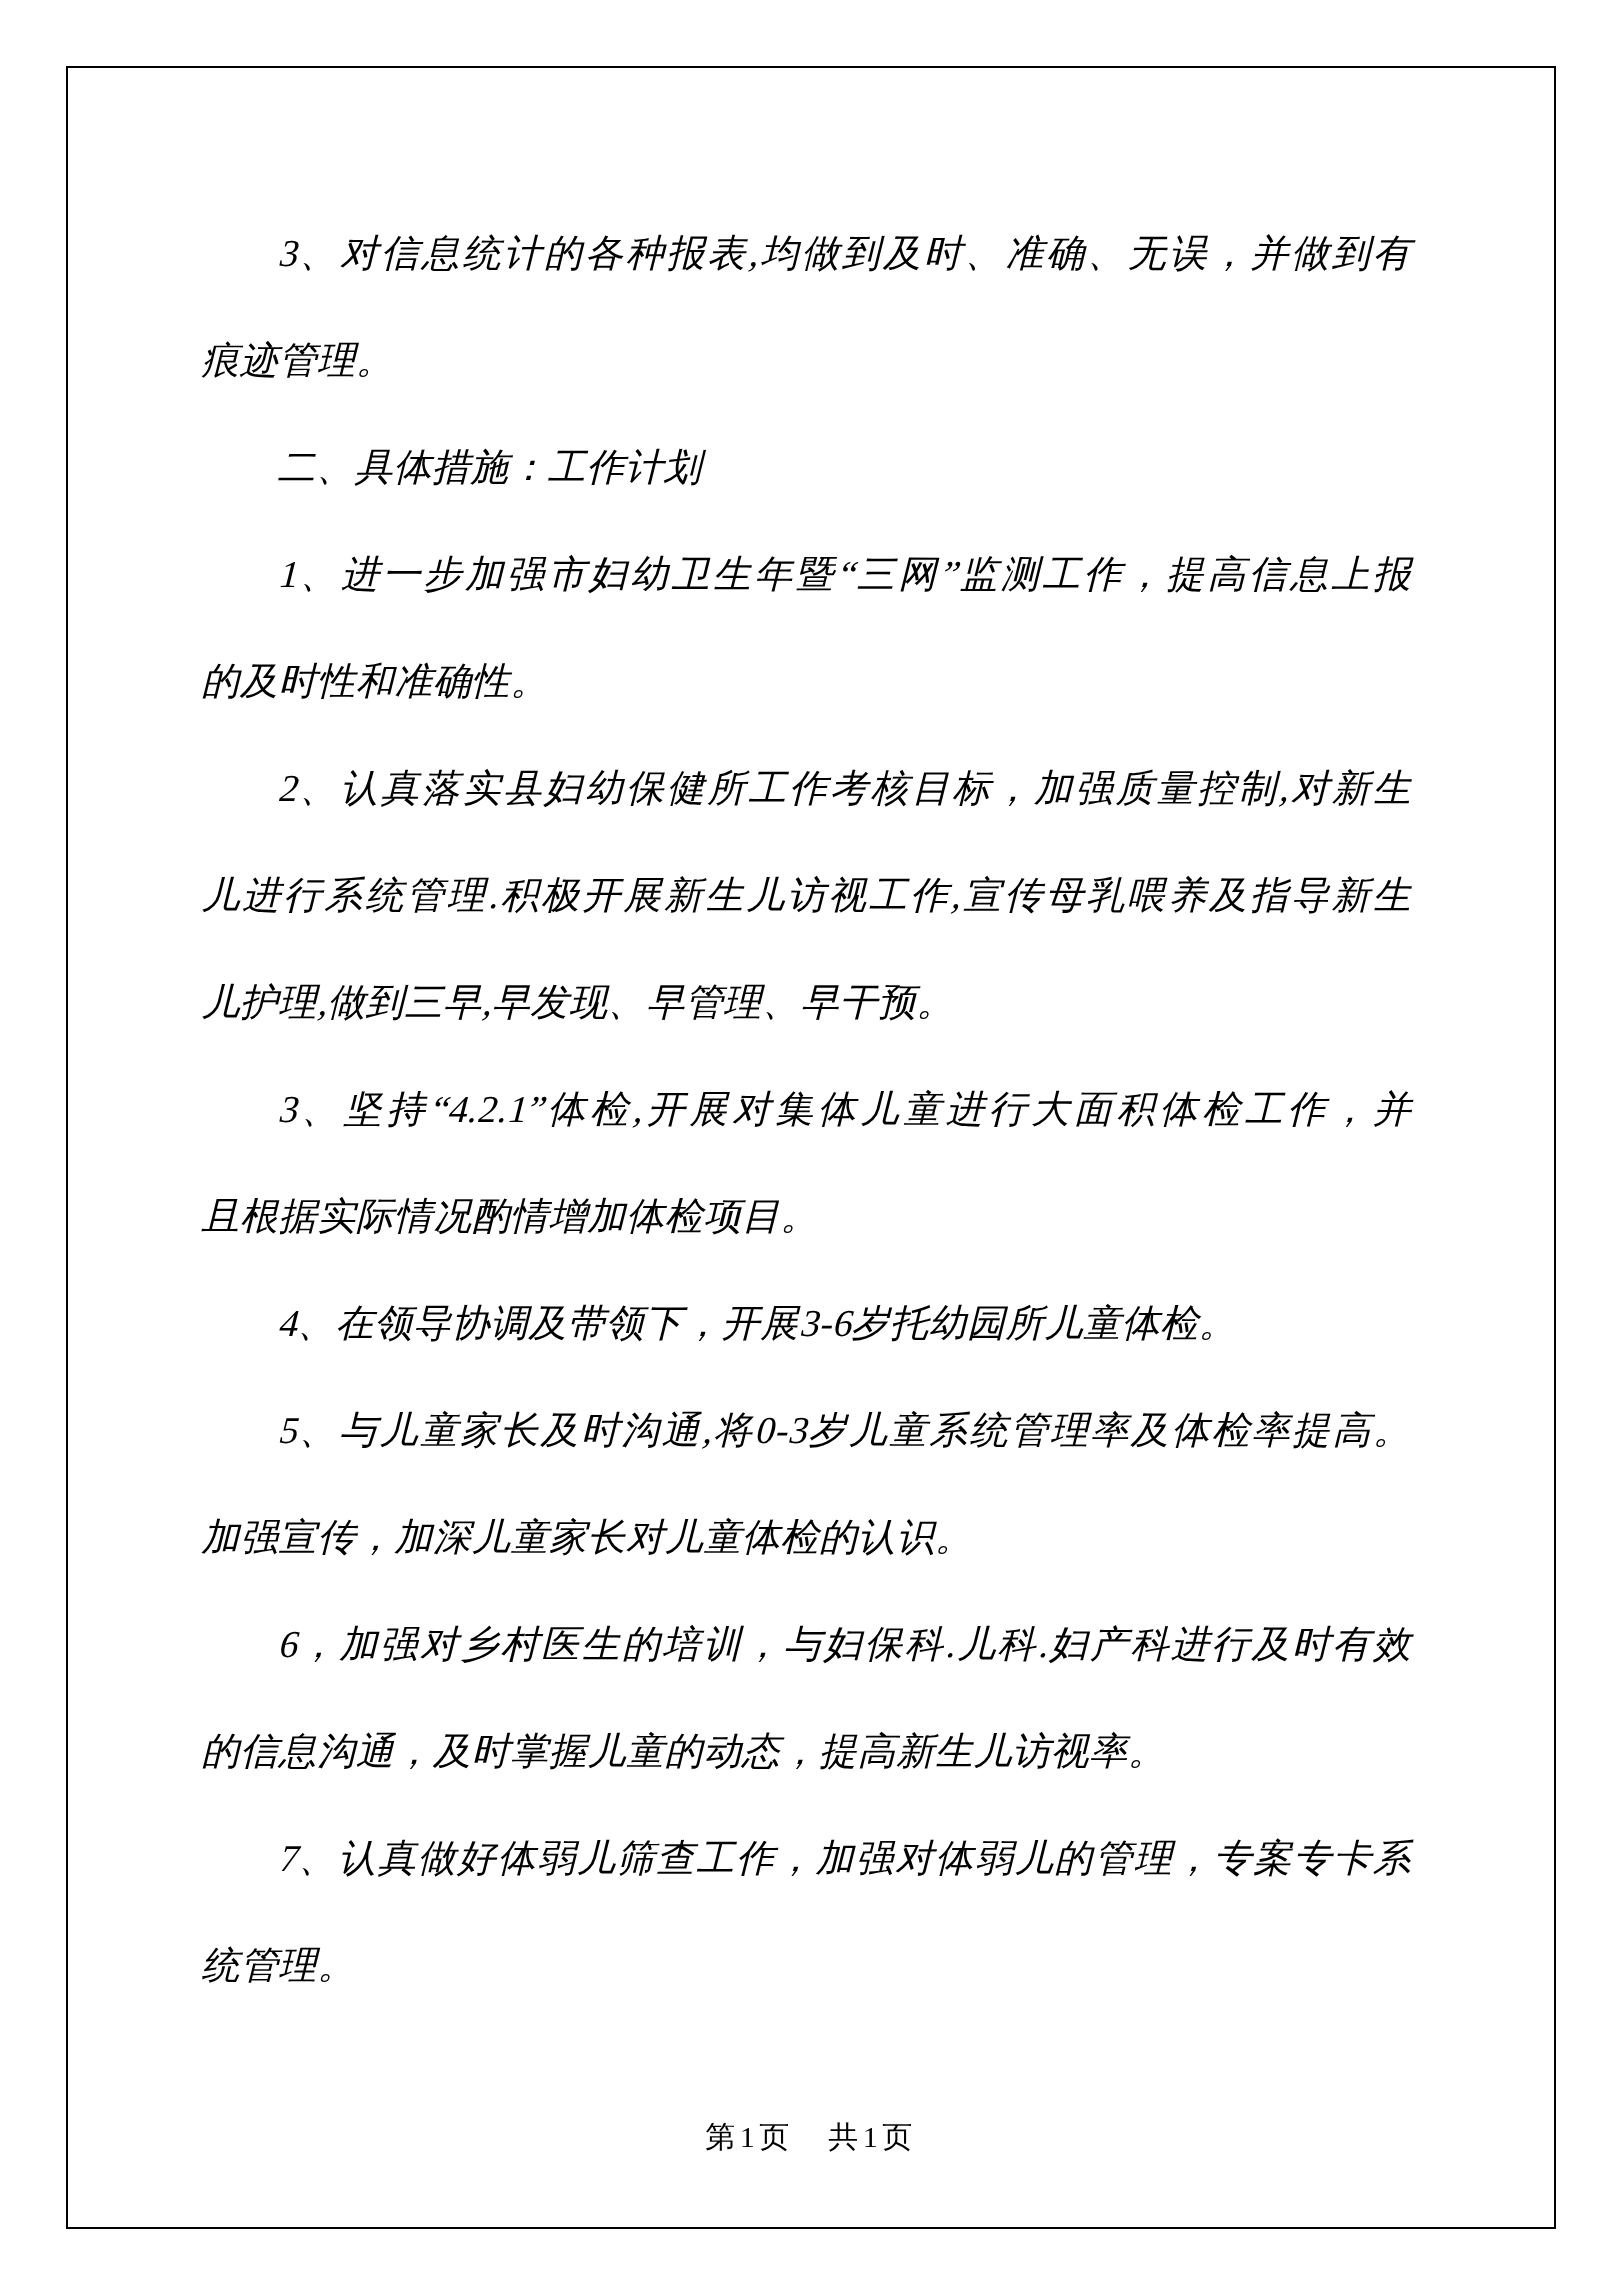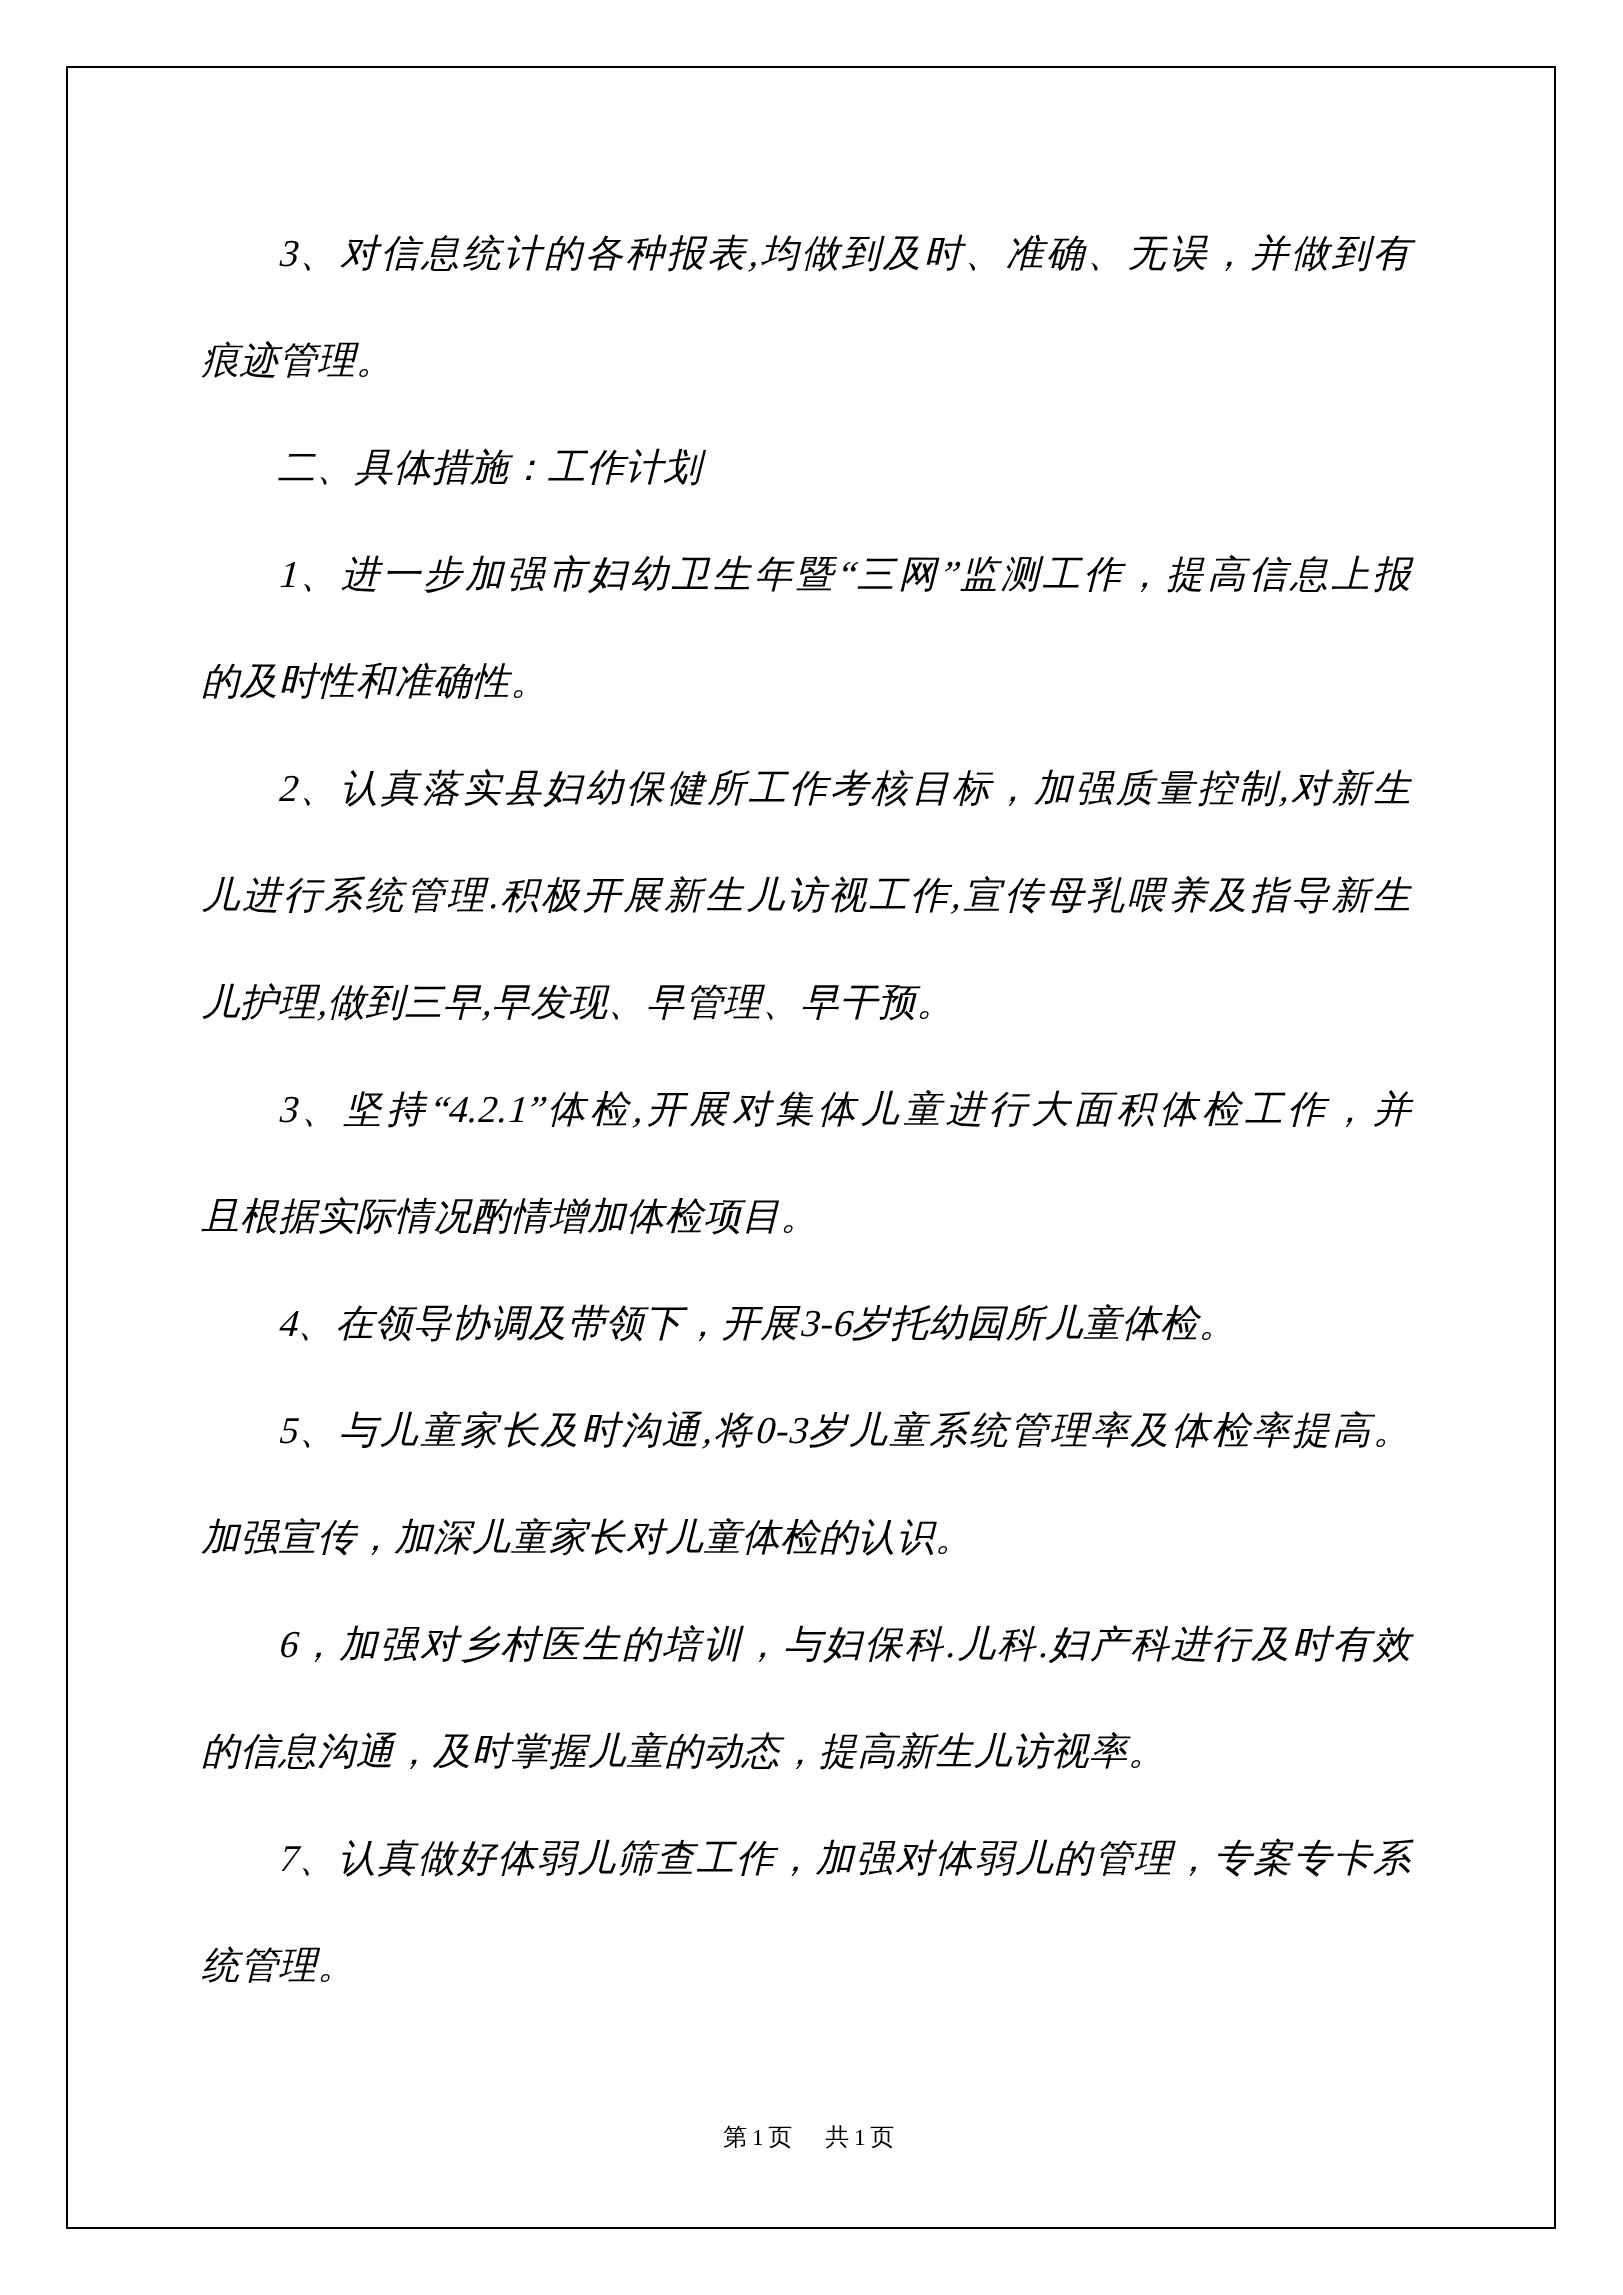--- a/index.html
+++ b/index.html
@@ -49,21 +49,21 @@
     text-align-last: justify;
   }
   .page-footer {
     position: absolute;
     left: 66px;
     top: 2106px;
     width: 1490px;
     height: 62px;
     line-height: 62px;
     text-align: center;
-    font-size: 24px;
+    font-size: 30px;
     letter-spacing: 4.5px;
   }
 </style>
 </head>
 <body>
 
 <div class="page-border"></div>
 
 <div class="doc-body">
     <div class="line indent fill">3、对信息统计的各种报表,均做到及时、准确、无误，并做到有</div>

